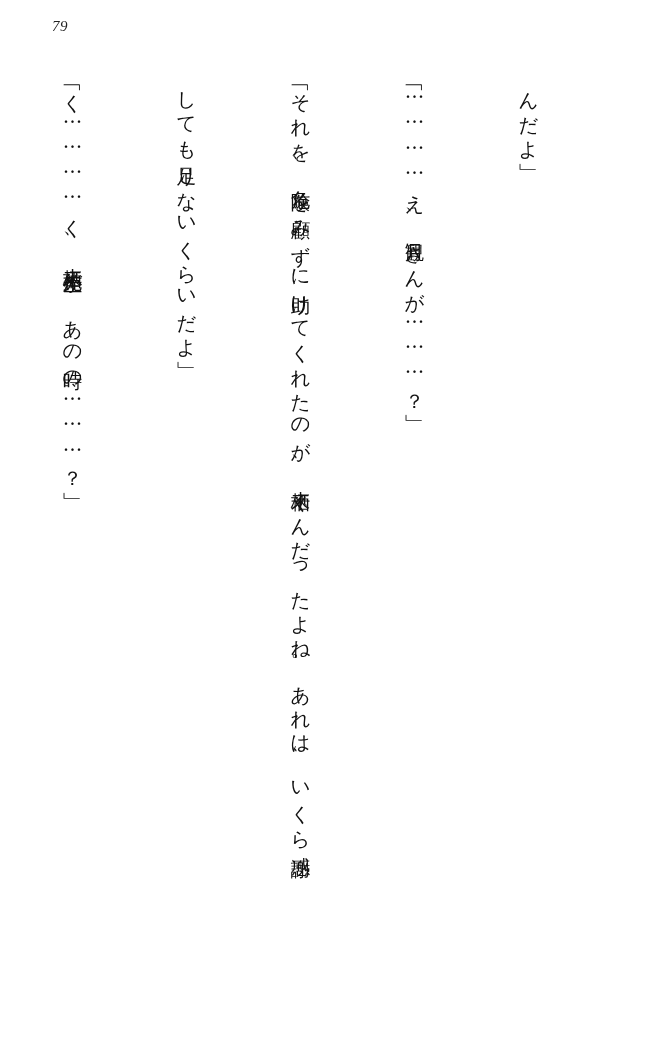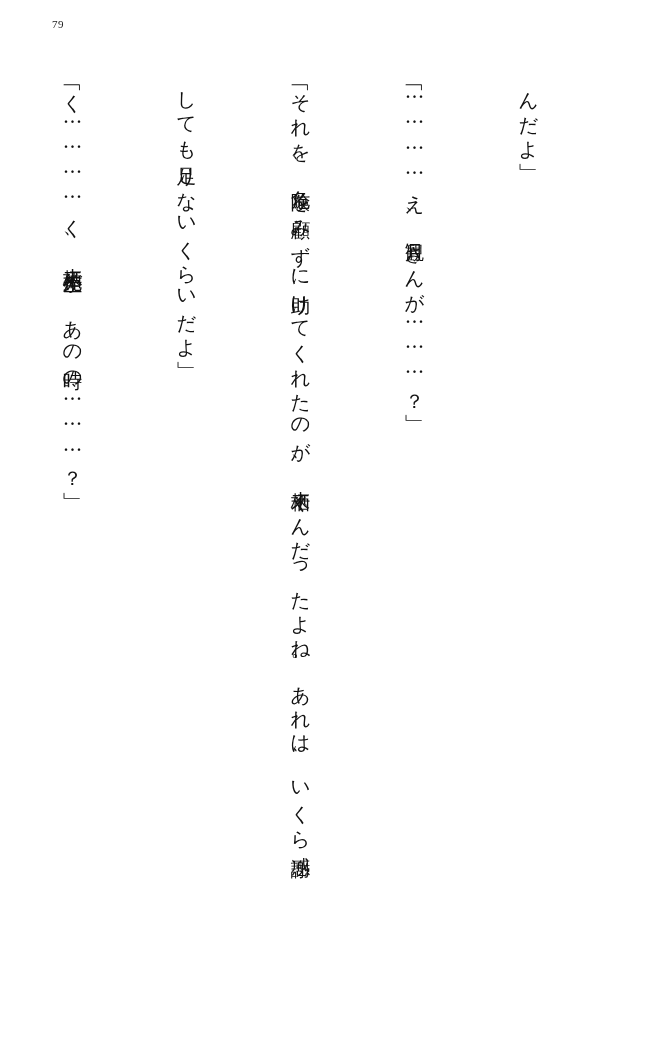--- a/index.html
+++ b/index.html
@@ -13,24 +13,25 @@
     height: 1050px;
     background: #ffffff;
     overflow: hidden;
     font-family: "DejaVu Serif", "Liberation Serif", serif;
     color: #111111;
   }
   .page-number {
     position: absolute;
     top: 18px;
     left: 52px;
-    font-size: 11px;
+    font-size: 15px;
     letter-spacing: 0.5px;
     color: #222222;
     font-family: "Liberation Serif", serif;
+    font-style: italic;
   }
   .body-text {
     position: absolute;
     top: 78px;
     right: 46px;
     height: 900px;
     width: 580px;
     writing-mode: vertical-rl;
     -webkit-writing-mode: vertical-rl;
     text-orientation: upright;

